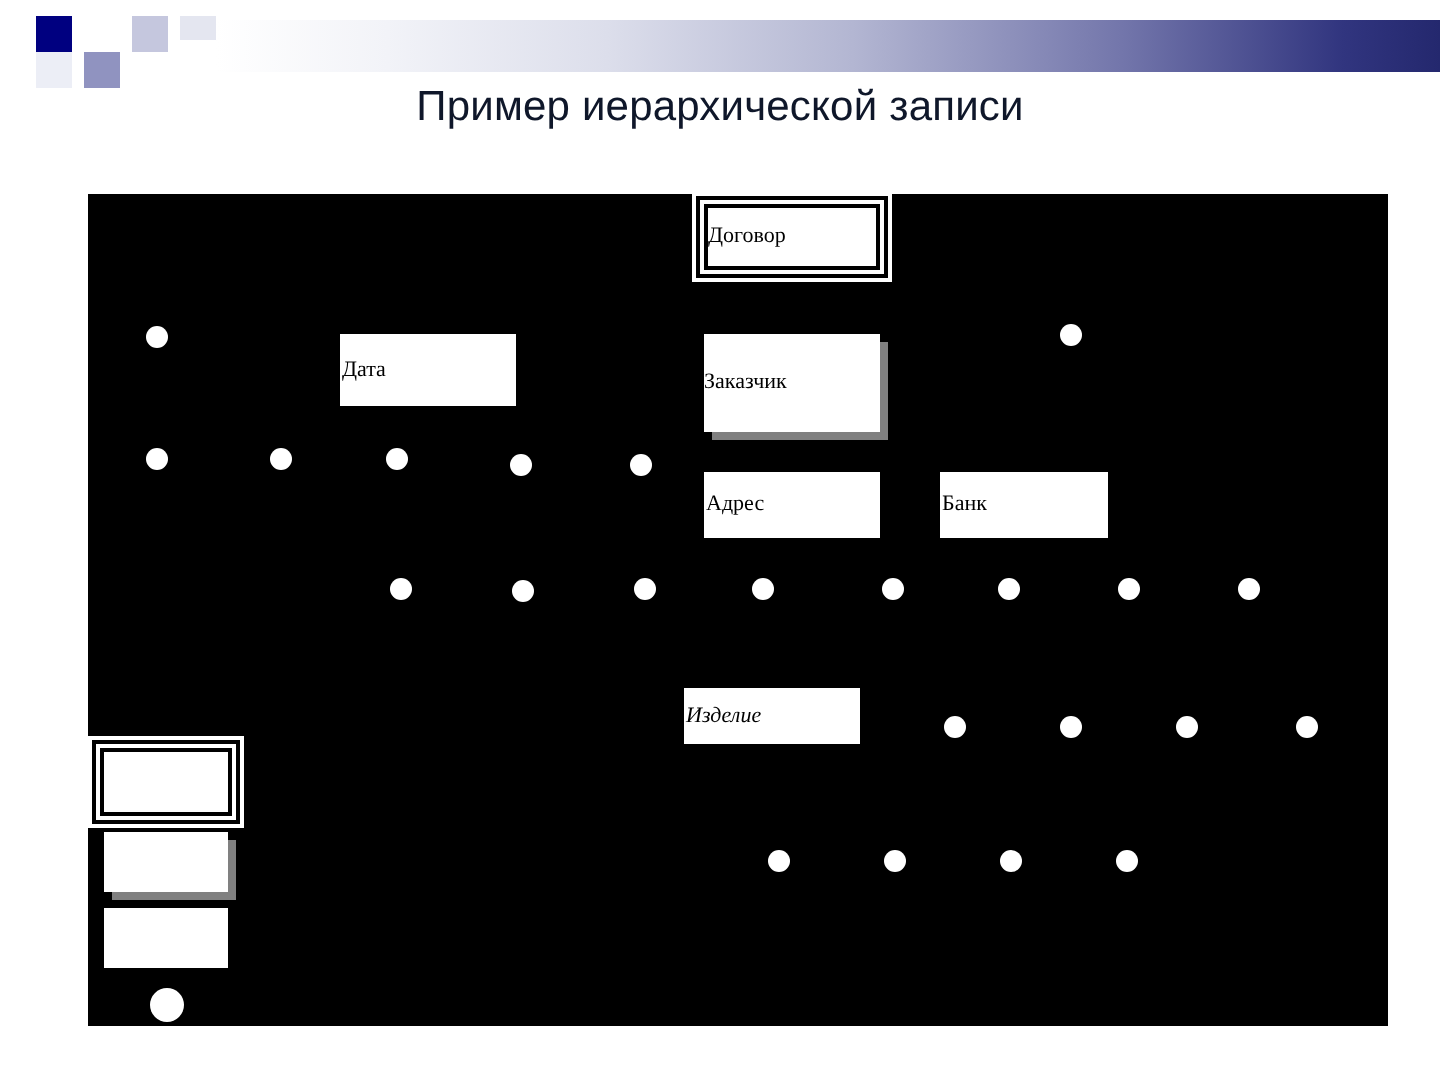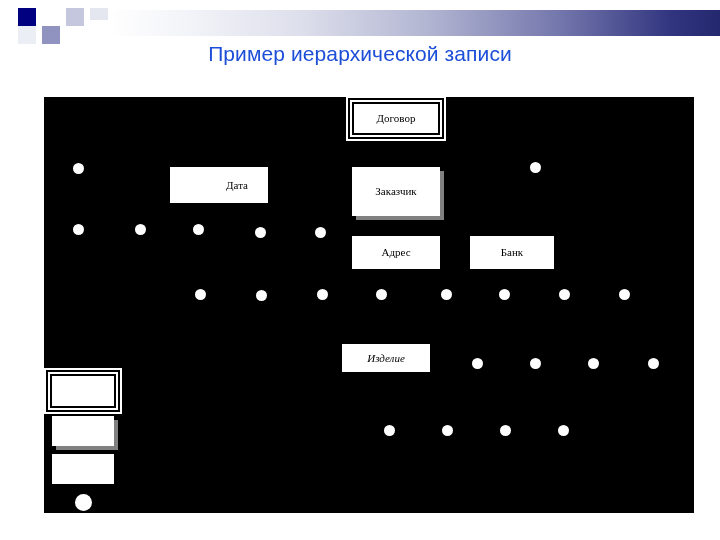--- a/index.html
+++ b/index.html
@@ -52,21 +52,21 @@
   .sq-i { left: 18px;  top: 44px; width: 14px; height: 10px; background: #ffffff; }
 
   
   .slide-title {
     position: absolute;
     left: 0;
     top: 42px;
     width: 720px;
     text-align: center;
     font-size: 21px;
-    color: #1d4ed8;
+    color: #0f172a;
     font-family: "Liberation Sans", sans-serif;
     letter-spacing: 0.1px;
   }
 
   
   .canvas {
     position: absolute;
     left: 44px;
     top: 97px;
     width: 650px;
@@ -77,21 +77,20 @@
 
   
   .node {
     position: absolute;
     background: #ffffff;
     color: #000000;
     font-family: "Liberation Serif", serif;
     font-size: 11px;
     display: flex;
     align-items: center;
-    justify-content: center;
     box-sizing: border-box;
     line-height: 1;
   }
   
   .node.plain { border: 1px solid #ffffff; }
   
   .node.shadow {
     box-shadow: 4px 4px 0 0 #808080;
   }
   
@@ -127,21 +126,21 @@
   <div class="sq sq-i"></div>
 </div>
 
 <div class="slide-title">Пример иерархической записи</div>
 
 <div class="canvas" id="canvas">
 
 <div class="node double" style="left: 308px; top: 5px; width: 88px; height: 33px;">
       <span>Договор</span>
     </div>
-    <div class="node plain" style="left: 126px; top: 70px; width: 98px; height: 36px; padding-left: 36px;">
+    <div class="node plain" style="left: 126px; top: 70px; width: 88px; height: 36px;">
       <span>Дата</span>
     </div>
     <div class="node shadow" style="left: 308px; top: 70px; width: 88px; height: 49px;">
       <span>Заказчик</span>
     </div>
     <div class="node plain" style="left: 426px; top: 139px; width: 84px; height: 33px;">
       <span>Банк</span>
     </div>
     <div class="node plain" style="left: 308px; top: 139px; width: 88px; height: 33px;">
       <span>Адрес</span>

